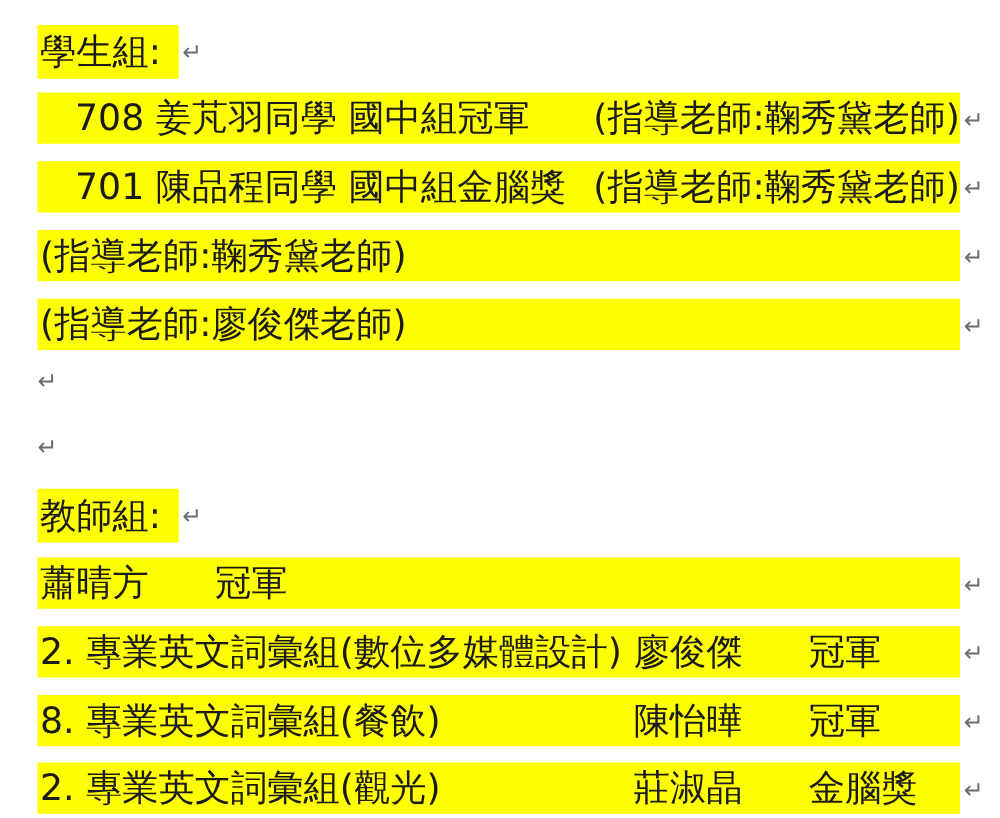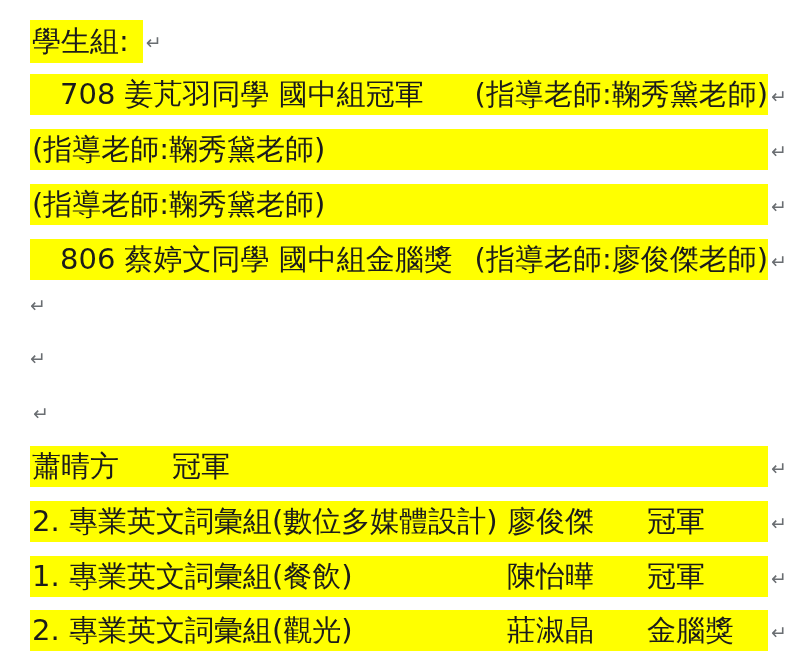--- a/index.html
+++ b/index.html
@@ -70,51 +70,51 @@
 
   <div class="line" style="top:20px">
     <span class="hl heading-hl">學生組:</span><span class="pilcrow">↵</span>
   </div>
 
   <div class="line" style="top:74px">
     <span class="hl row-hl"><span class="s-left">708 姜芃羽同學 國中組冠軍</span><span class="s-right">(指導老師:鞠秀黛老師)</span></span><span class="pilcrow">↵</span>
   </div>
 
   <div class="line" style="top:129px">
-    <span class="hl row-hl"><span class="s-right">(指導老師:鞠秀黛老師)</span></span><span class="pilcrow">↵</span>
+    <span class="hl row-hl"><span class="s-left">701 陳品程同學 國中組金腦獎</span><span class="s-right">(指導老師:鞠秀黛老師)</span></span><span class="pilcrow">↵</span>
   </div>
 
   <div class="line" style="top:184px">
     <span class="hl row-hl"><span class="s-right">(指導老師:鞠秀黛老師)</span></span><span class="pilcrow">↵</span>
   </div>
 
   <div class="line" style="top:239px">
-    <span class="hl row-hl"><span class="s-left">806 蔡婷文同學 國中組金腦獎</span><span class="s-right">(指導老師:廖俊傑老師)</span></span><span class="pilcrow">↵</span>
+    <span class="hl row-hl"><span class="s-right">(指導老師:廖俊傑老師)</span></span><span class="pilcrow">↵</span>
   </div>
 
   <div class="line empty-line" style="top:296px">
     <span class="pilcrow">↵</span>
   </div>
   <div class="line empty-line" style="top:349px">
     <span class="pilcrow">↵</span>
   </div>
 
   <div class="line" style="top:391px">
-    <span class="pilcrow">↵</span>
+    <span class="hl heading-hl">教師組:</span><span class="pilcrow">↵</span>
   </div>
 
   <div class="line" style="top:446px">
     <span class="hl row-hl"><span class="t-name">蕭晴方</span><span class="t-award">冠軍</span></span><span class="pilcrow">↵</span>
   </div>
 
   <div class="line" style="top:501px">
     <span class="hl row-hl"><span class="t-cat">2. 專業英文詞彙組(數位多媒體設計)</span><span class="t-name">廖俊傑</span><span class="t-award">冠軍</span></span><span class="pilcrow">↵</span>
   </div>
 
   <div class="line" style="top:556px">
-    <span class="hl row-hl"><span class="t-cat">1. 專業英文詞彙組(餐飲)</span><span class="t-name">陳怡曄</span><span class="t-award">冠軍</span></span><span class="pilcrow">↵</span>
+    <span class="hl row-hl"><span class="t-cat">8. 專業英文詞彙組(餐飲)</span><span class="t-name">陳怡曄</span><span class="t-award">冠軍</span></span><span class="pilcrow">↵</span>
   </div>
 
   <div class="line" style="top:610px">
     <span class="hl row-hl"><span class="t-cat">2. 專業英文詞彙組(觀光)</span><span class="t-name">莊淑晶</span><span class="t-award">金腦獎</span></span><span class="pilcrow">↵</span>
   </div>
 
 </div>
 
 </body></html>

